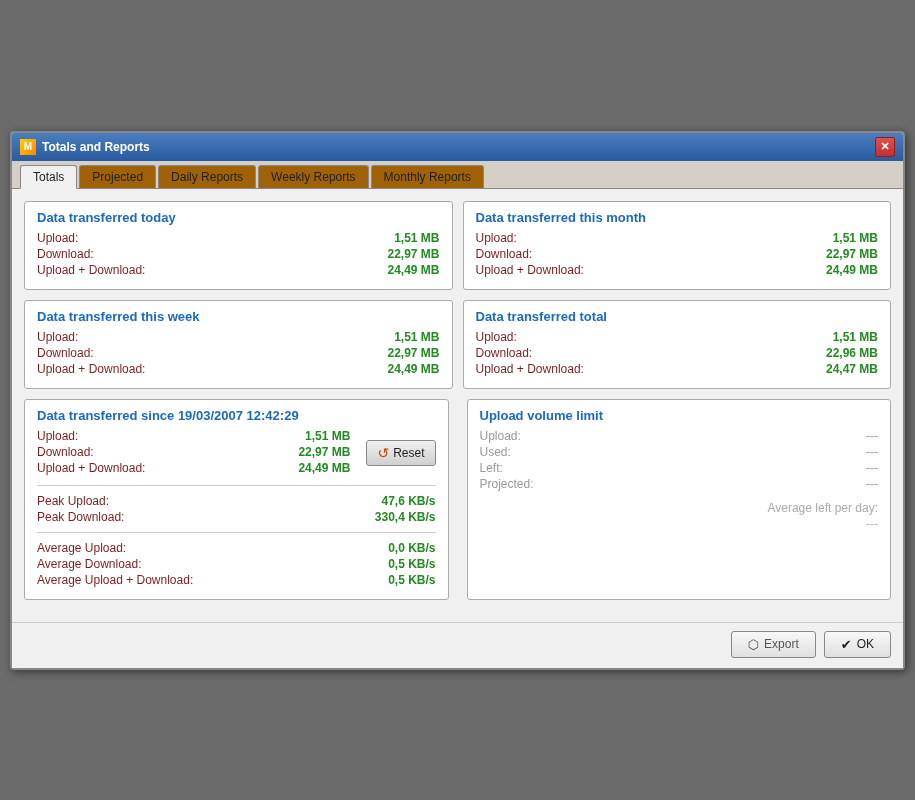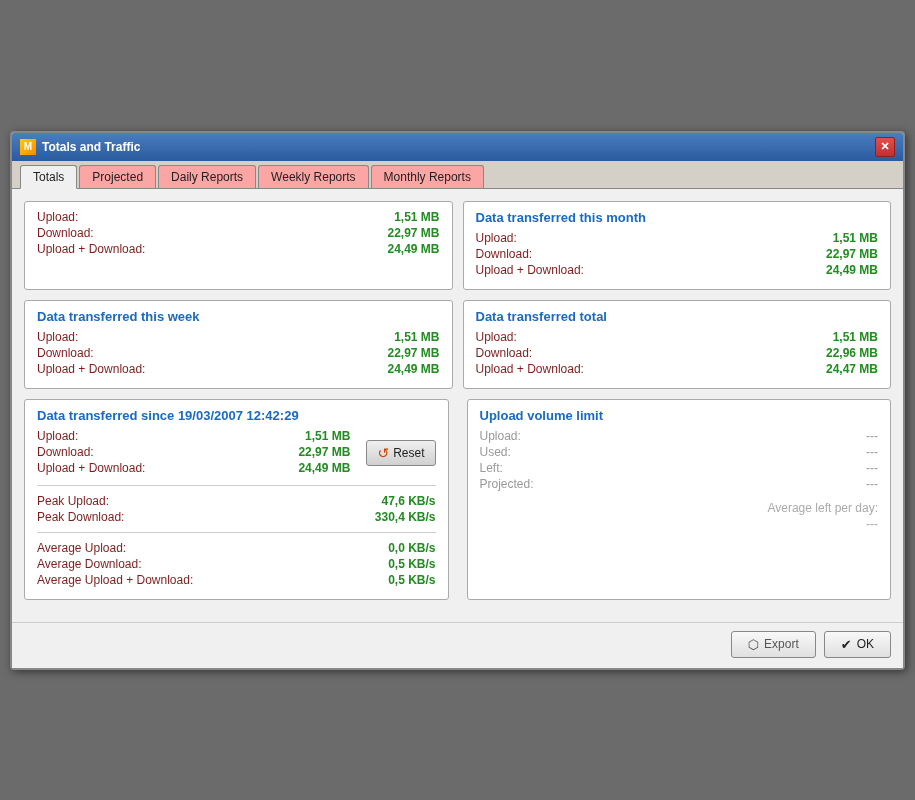--- a/index.html
+++ b/index.html
@@ -67,21 +67,21 @@
     }
     .tab-bar {
       background: #d4d0c8;
       border-bottom: 1px solid #888;
       padding: 4px 8px 0 8px;
       display: flex;
       gap: 2px;
     }
     .tab {
       padding: 4px 12px;
-      background: #fca5a5;
+      background: #a16207;
       border: 1px solid #888;
       border-bottom: none;
       border-radius: 3px 3px 0 0;
       cursor: pointer;
       font-size: 12px;
       color: #222;
       position: relative;
     }
     .tab.active {
       background: #f0f0f0;
@@ -230,38 +230,39 @@
       flex: 1;
     }
   </style>
 </head>
 <body>
 
 <div class="window">
   <div class="title-bar">
     <div class="title-bar-left">
       <div class="title-icon">M</div>
-      <span class="title-text">Totals and Traffic</span>
+      <span class="title-text">Totals and Reports</span>
     </div>
     <div class="close-btn">✕</div>
   </div>
 
   <div class="tab-bar">
     <div class="tab active">Totals</div>
     <div class="tab">Projected</div>
     <div class="tab">Daily Reports</div>
     <div class="tab">Weekly Reports</div>
     <div class="tab">Monthly Reports</div>
   </div>
 
   <div class="content">
 
     <div class="grid-2x2">
 
       <div class="data-box">
+        <div class="data-box-title">Data transferred today</div>
         <div class="data-row">
           <span class="data-label">Upload:</span>
           <span class="data-value">1,51 MB</span>
         </div>
         <div class="data-row">
           <span class="data-label">Download:</span>
           <span class="data-value">22,97 MB</span>
         </div>
         <div class="data-row">
           <span class="data-label">Upload + Download:</span>

